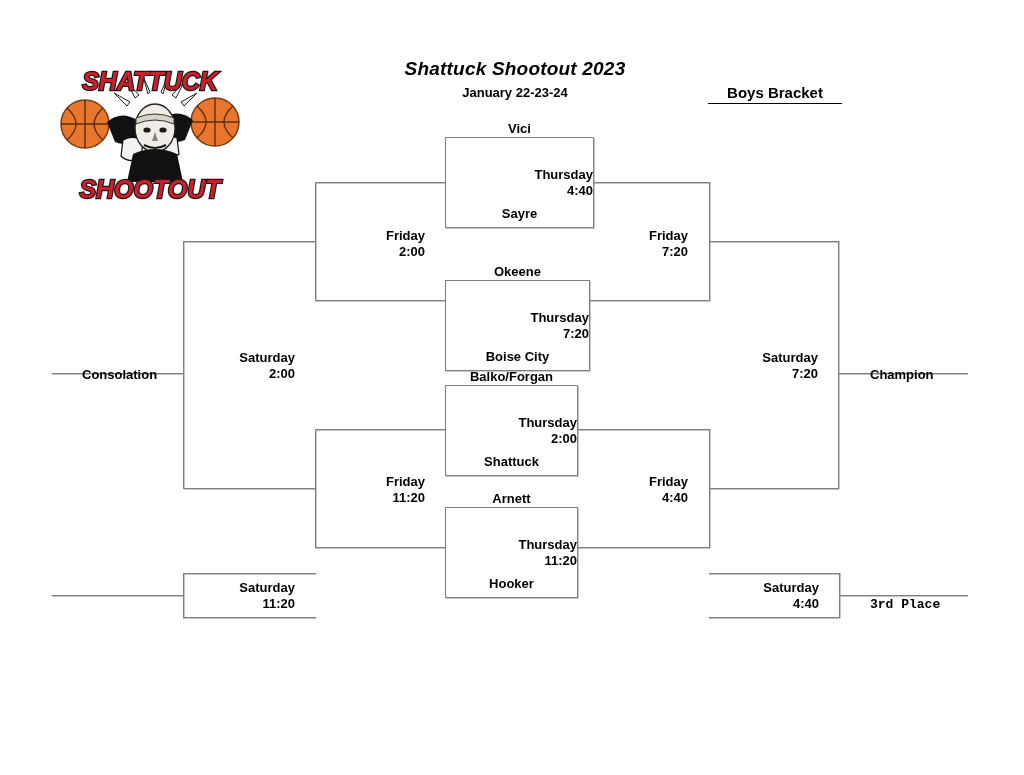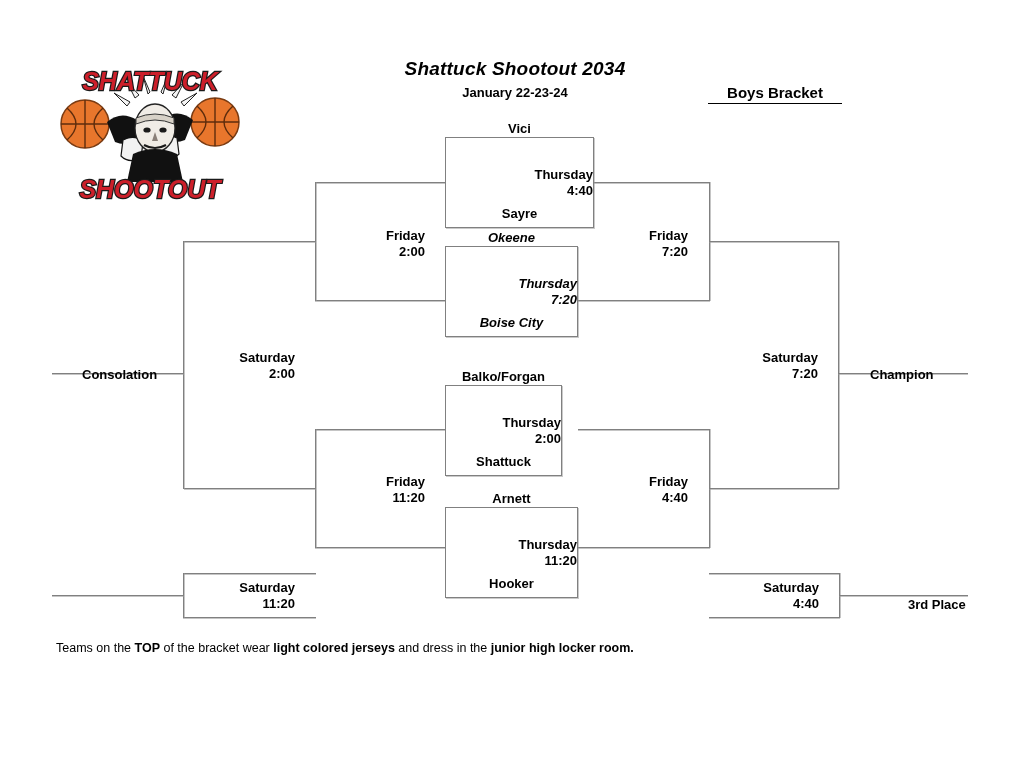--- a/index.html
+++ b/index.html
@@ -191,21 +191,21 @@
         <text x="95" y="28" text-anchor="middle" font-family="'Liberation Sans', sans-serif" font-size="25" font-weight="bold" font-style="italic" fill="#cc1f2a" stroke="#1a1a1a" stroke-width="2.4" paint-order="stroke">SHATTUCK</text>
       </g>
 
       <g>
         <text x="95" y="136" text-anchor="middle" font-family="'Liberation Sans', sans-serif" font-size="25" font-weight="bold" font-style="italic" fill="#cc1f2a" stroke="#1a1a1a" stroke-width="2.4" paint-order="stroke">SHOOTOUT</text>
       </g>
     </svg>
   </div>
 
   <div id="title-block">
-    <div id="tournament-title">Shattuck Shootout 2034</div>
+    <div id="tournament-title">Shattuck Shootout 2023</div>
     <div id="tournament-dates">January 22-23-24</div>
   </div>
   <div id="bracket-division">Boys Bracket</div>
 
   <div class="ln-h" style="left:315px; top:182px; width:131px;"></div>
   <div class="ln-h" style="left:315px; top:300px; width:131px;"></div>
   <div class="ln-v" style="left:315px; top:182px; height:119px;"></div>
   <div class="ln-h" style="left:184px; top:241px; width:132px;"></div>
 
   <div class="ln-h" style="left:315px; top:429px; width:131px;"></div>
@@ -241,30 +241,30 @@
 
   <div class="game-box" style="left:445px; top:137px; width:149px; height:91px;">
     <div class="team-top">Vici</div>
     <div class="game-time">
       <div>Thursday</div>
       <div>4:40</div>
     </div>
     <div class="team-bottom">Sayre</div>
   </div>
 
-  <div class="game-box" style="left:445px; top:246px; width:133px; height:91px;font-style:italic;">
+  <div class="game-box" style="left:445px; top:280px; width:145px; height:91px;">
     <div class="team-top">Okeene</div>
     <div class="game-time">
       <div>Thursday</div>
       <div>7:20</div>
     </div>
     <div class="team-bottom">Boise City</div>
   </div>
 
-  <div class="game-box" style="left:445px; top:385px; width:117px; height:91px;">
+  <div class="game-box" style="left:445px; top:385px; width:133px; height:91px;">
     <div class="team-top">Balko/Forgan</div>
     <div class="game-time">
       <div>Thursday</div>
       <div>2:00</div>
     </div>
     <div class="team-bottom">Shattuck</div>
   </div>
 
   <div class="game-box" style="left:445px; top:507px; width:133px; height:91px;">
     <div class="team-top">Arnett</div>
@@ -312,19 +312,16 @@
 
   <div class="round-label" style="left:205px; top:580px; width:90px;">
     <div>Saturday</div>
     <div>11:20</div>
   </div>
 
   <div class="outcome-label" style="left:82px; top:367px;">Consolation</div>
 
   <div class="outcome-label" style="left:870px; top:367px;">Champion</div>
 
-  <div class="outcome-label" style="left:908px; top:597px;">3rd Place</div>
-
-  <div id="footer-note">
-    <span>Teams on the </span><b>TOP</b><span> of the bracket wear </span><b>light colored jerseys</b><span> and dress in the </span><b>junior high locker room.</b>
-  </div>
+  <div class="outcome-label" style="left:870px; top:597px;font-family:Liberation Mono, monospace;">3rd Place</div>
+
 
 </div>
 
 </body></html>

